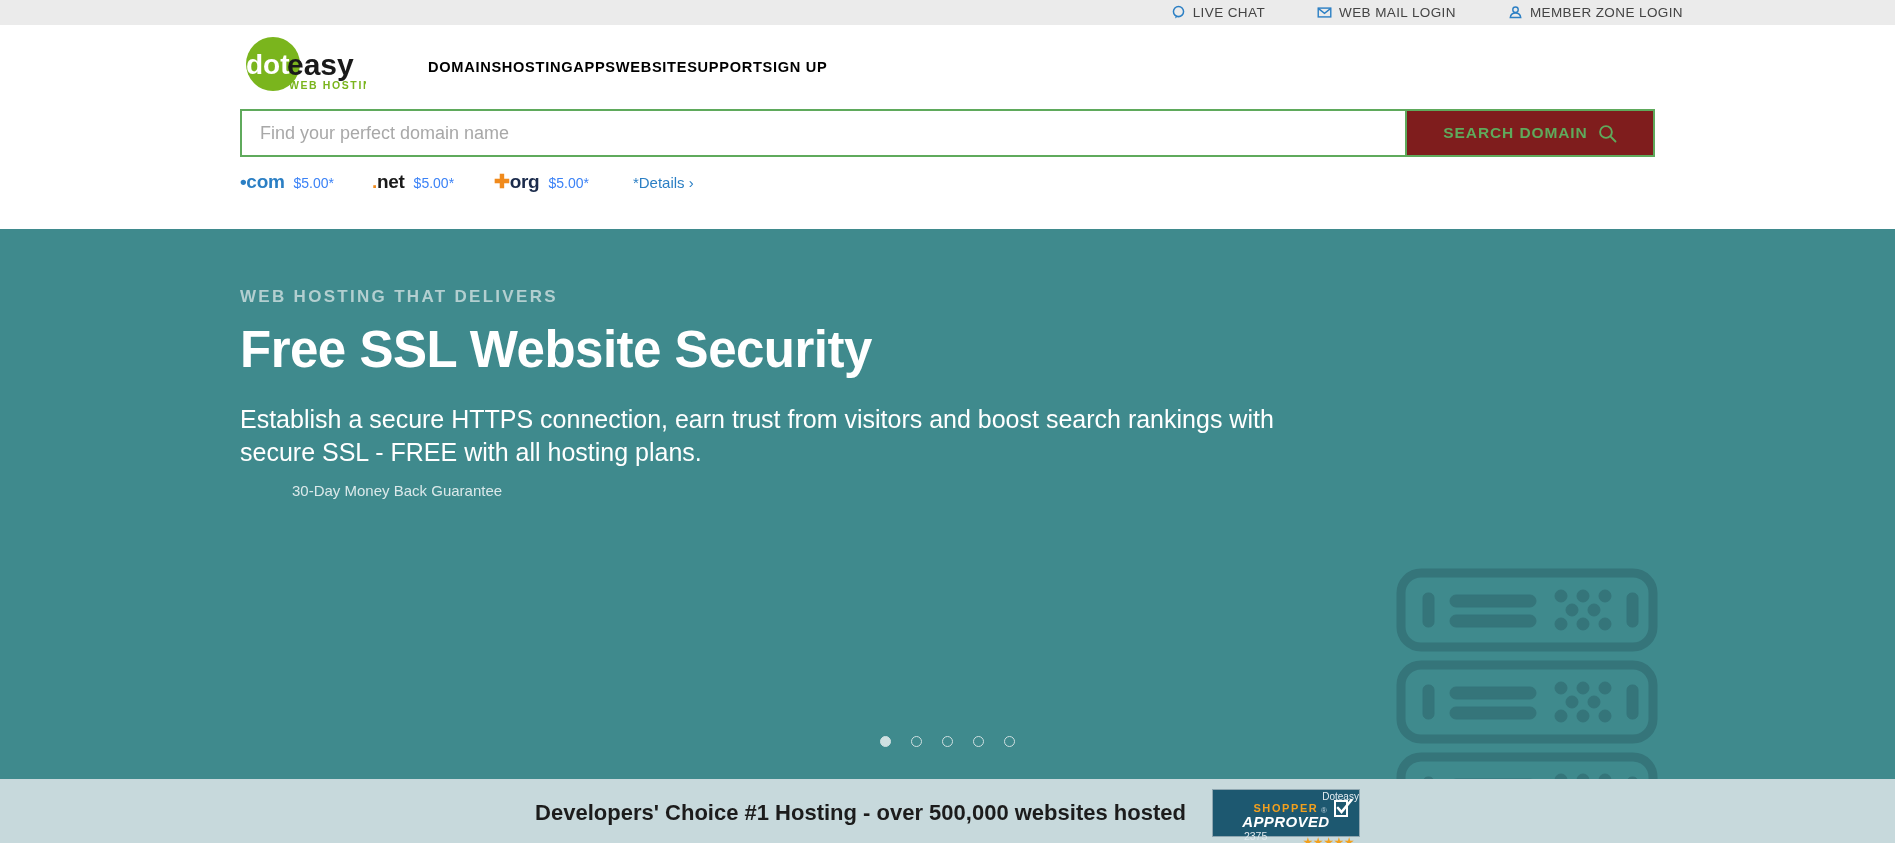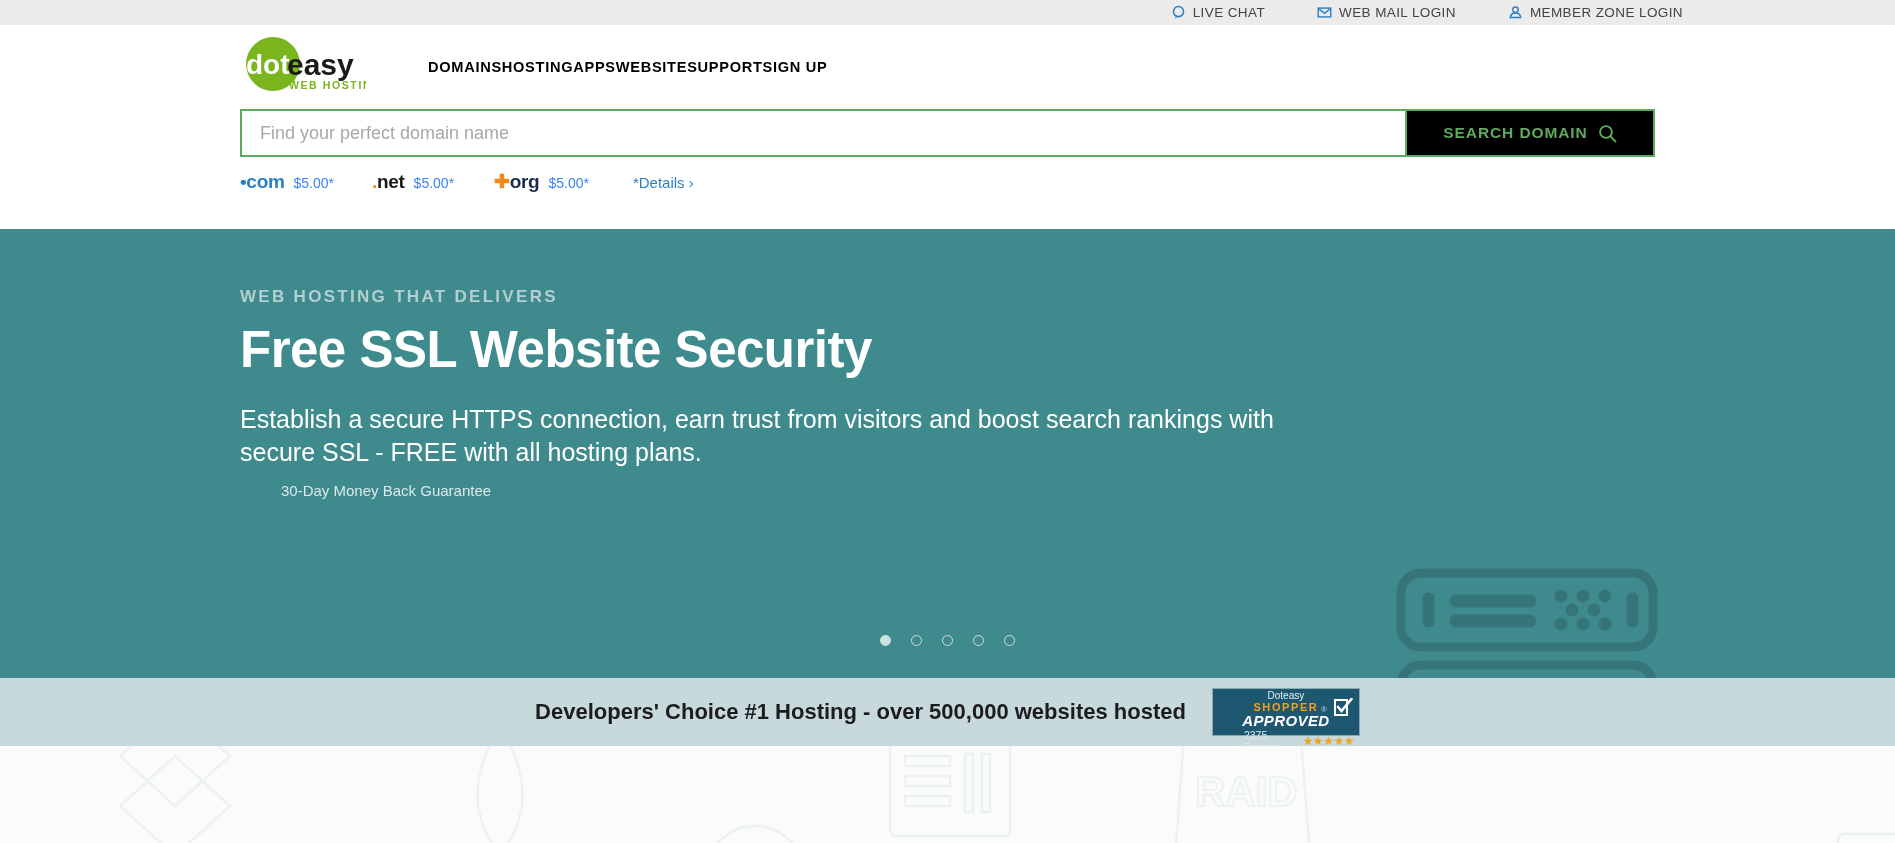--- a/index.html
+++ b/index.html
@@ -52,21 +52,21 @@
     height: 48px; border: 2px solid #5faa5c;
     display: flex; align-items: stretch; background: #fff;
   }
   .search-input {
     flex: 1; border: 0; outline: none; background: transparent;
     font-family: "Liberation Sans", sans-serif;
     font-size: 18px; color: #333; padding: 0 18px;
   }
   .search-input::placeholder { color: #a8a8a8; }
   .search-btn {
-    width: 248px; border-left: 2px solid #5faa5c; background: #000000;
+    width: 248px; border-left: 2px solid #5faa5c; background: #7f1d1d;
     display: flex; align-items: center; justify-content: center;
     gap: 10px; cursor: pointer;
   }
   .search-btn-label {
     font-size: 15.5px; font-weight: 600; letter-spacing: .9px; color: #5faa5c;
   }
   .mag { width: 19px; height: 19px; color: #5faa5c; display: block; }
 
   
   .tld-row {
@@ -83,21 +83,21 @@
   .dot-orange { color: #f08a1c; }
   .plus-orange { color: #f08a1c; font-weight: bold; }
   .tld-gap1 { margin-left: 38px; }
   .tld-gap2 { margin-left: 40px; }
   .tld-details {
     margin-left: 44px; font-size: 15px; color: #2b7fc4; cursor: pointer;
   }
 
   
   .hero {
-    background: #3f8a8d; height: 449px;
+    background: #3f8a8d; height: 550px;
     position: relative; padding: 0 240px; overflow: hidden;
   }
   .hero-eyebrow {
     padding-top: 58px;
     font-size: 17px; font-weight: bold; letter-spacing: 2.3px;
     color: #b3cfd0;
   }
   .hero-title {
     margin-top: 16px; font-size: 51px; font-weight: bold;
     color: #fff; letter-spacing: -.5px; line-height: 1.05;
@@ -116,21 +116,21 @@
   }
   .link-plans {
     margin-left: 28px; font-size: 21px; font-weight: bold;
     color: #fff; text-decoration: underline; text-underline-offset: 6px;
     cursor: pointer; letter-spacing: .4px;
   }
   .starter-note {
     margin-left: 26px; font-size: 19px; font-weight: bold; color: #fff;
   }
   .guarantee {
-    margin-top: 13px; margin-left: 41px;
+    margin-top: 13px; margin-left: 52px;
     font-size: 15px; color: #dbe9ea;
   }
 
   .server-art {
     position: absolute; right: 228px; top: 336px;
     width: 280px; height: 300px; color: #35757a;
   }
   .server-art svg { display: block; width: 100%; height: 100%; }
 
   .dots {
@@ -149,21 +149,21 @@
     display: flex; align-items: center; justify-content: center; gap: 26px;
   }
   .banner-text { font-size: 22px; font-weight: bold; color: #1c1c1c; }
   .badge {
     width: 148px; height: 48px; background: #1d5870;
     border: 1px solid #8fa7b1; position: relative;
     display: flex; flex-direction: column; cursor: pointer;
     font-family: "Liberation Sans", sans-serif;
   }
   .badge-top {
-    text-align: center; color: #e6eef2; font-size: 10px;
+    text-align: right; color: #e6eef2; font-size: 10px;
     padding-top: 2px; line-height: 1;
   }
   .badge-shopper {
     color: #f2a01e; font-size: 11px; font-weight: bold;
     letter-spacing: 1.6px; text-align: center; line-height: 1.05;
     margin-top: 1px;
   }
   .badge-approved {
     color: #fff; font-size: 15px; font-weight: bold; font-style: italic;
     letter-spacing: .4px; text-align: center; line-height: 1; margin-top: -1px;

